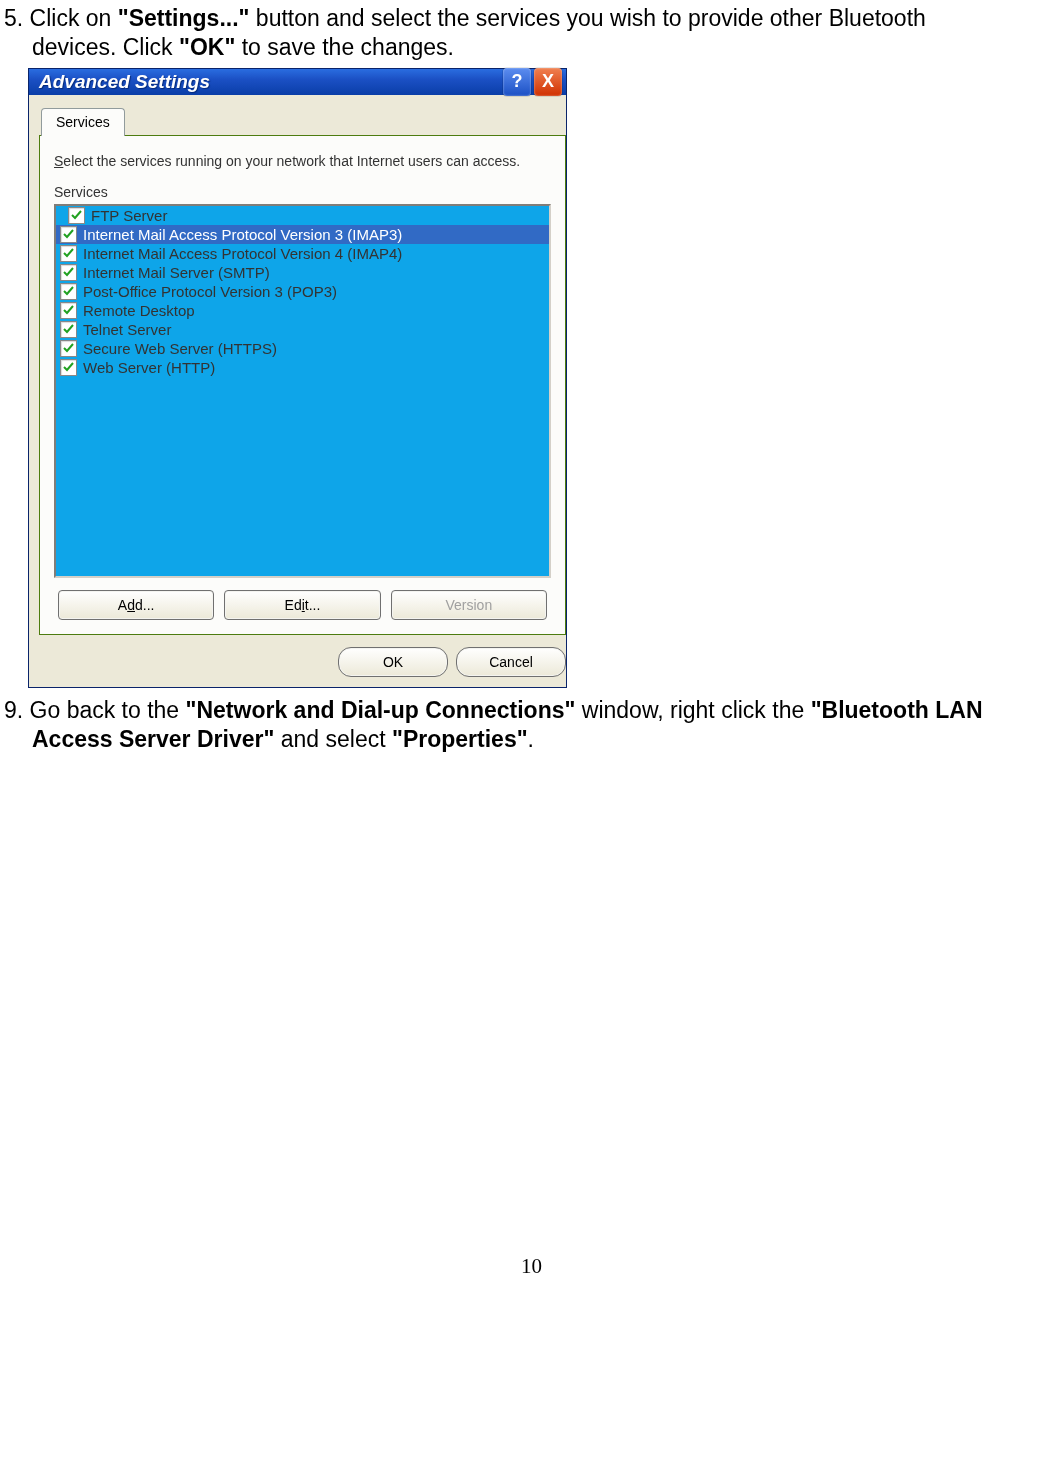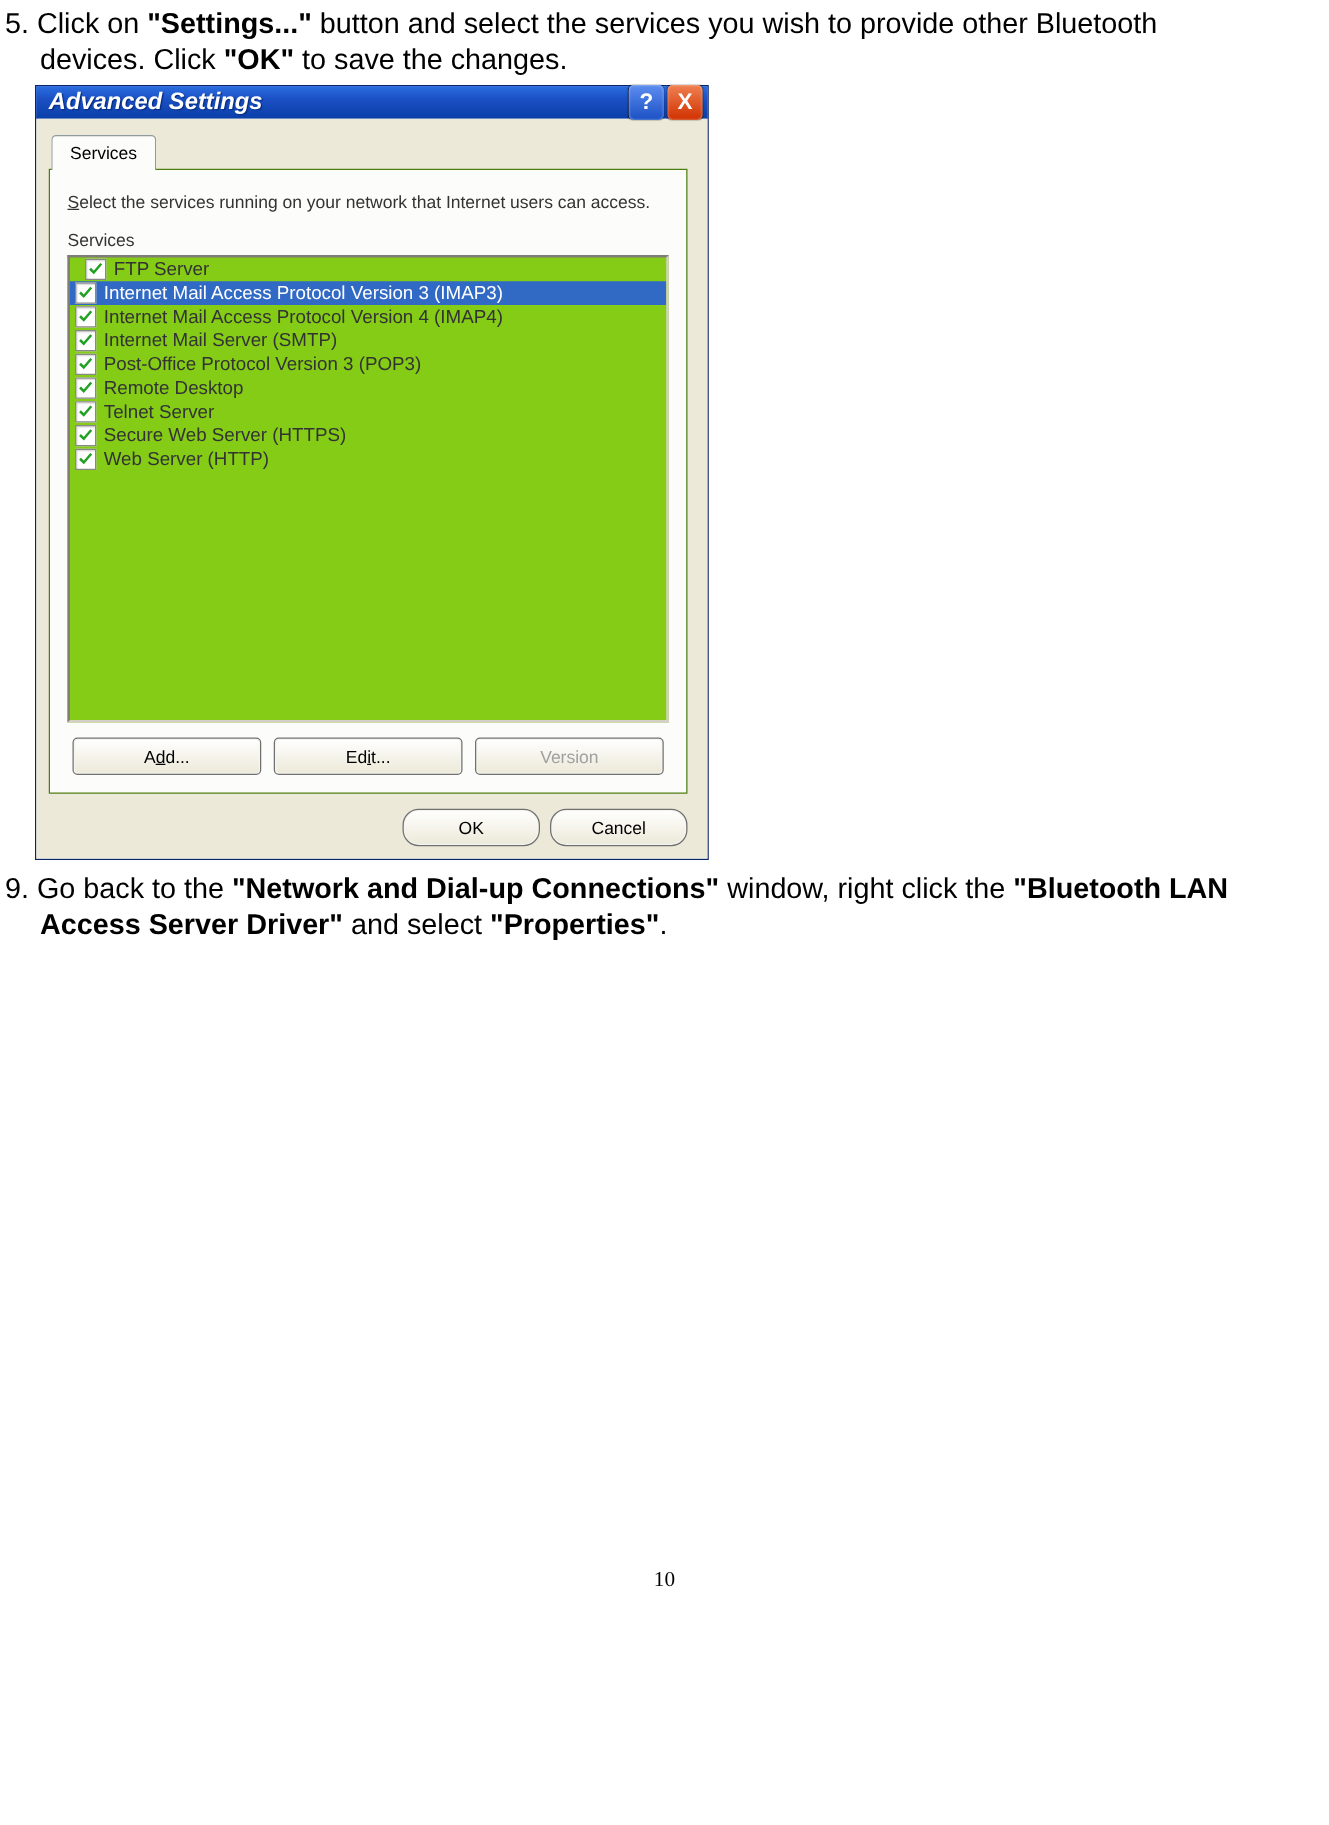--- a/index.html
+++ b/index.html
@@ -69,21 +69,21 @@
   }
   .tb-help {
     background: linear-gradient(to bottom, #5c8df0, #1b50c4);
   }
   .tb-close {
     background: linear-gradient(to bottom, #f08050, #d03000);
     font-family: Arial, sans-serif;
   }
   .dialog-body {
     background: #ece9d8;
-    padding: 12px 16px 10px 10px;
+    padding: 12px 0 10px 10px;
   }
   .tab-strip {
     display: flex;
     position: relative;
     top: 1px;
     z-index: 2;
     margin-left: 2px;
   }
   .tab {
     background: #fcfcfa;
@@ -109,21 +109,21 @@
   }
   .panel-text .underline {
     text-decoration: underline;
   }
   .panel-sublabel {
     font-size: 14px;
     margin-bottom: 4px;
     color: #333;
   }
   .listbox {
-    background: #84cc16;
+    background: #0ea5e9;
     border: 2px inset #d4d0c8;
     height: 370px;
     overflow: hidden;
   }
   .list-item {
     display: flex;
     align-items: center;
     padding: 1px 4px;
     font-size: 15px;
     color: #333;
@@ -177,21 +177,21 @@
   }
   .dlg-footer .xp-btn {
     flex: 0 0 auto;
     width: 108px;
     border-radius: 13px;
   }
   .underline-letter { text-decoration: underline; }
   .pagenum {
     text-align: center;
     font-family: "Times New Roman", serif;
-    font-size: 17px;
+    font-size: 21px;
     margin-top: 500px;
     padding-bottom: 20px;
   }
 </style>
 </head>
 <body>
 
 <div class="page">
 
   <p class="instruction">

